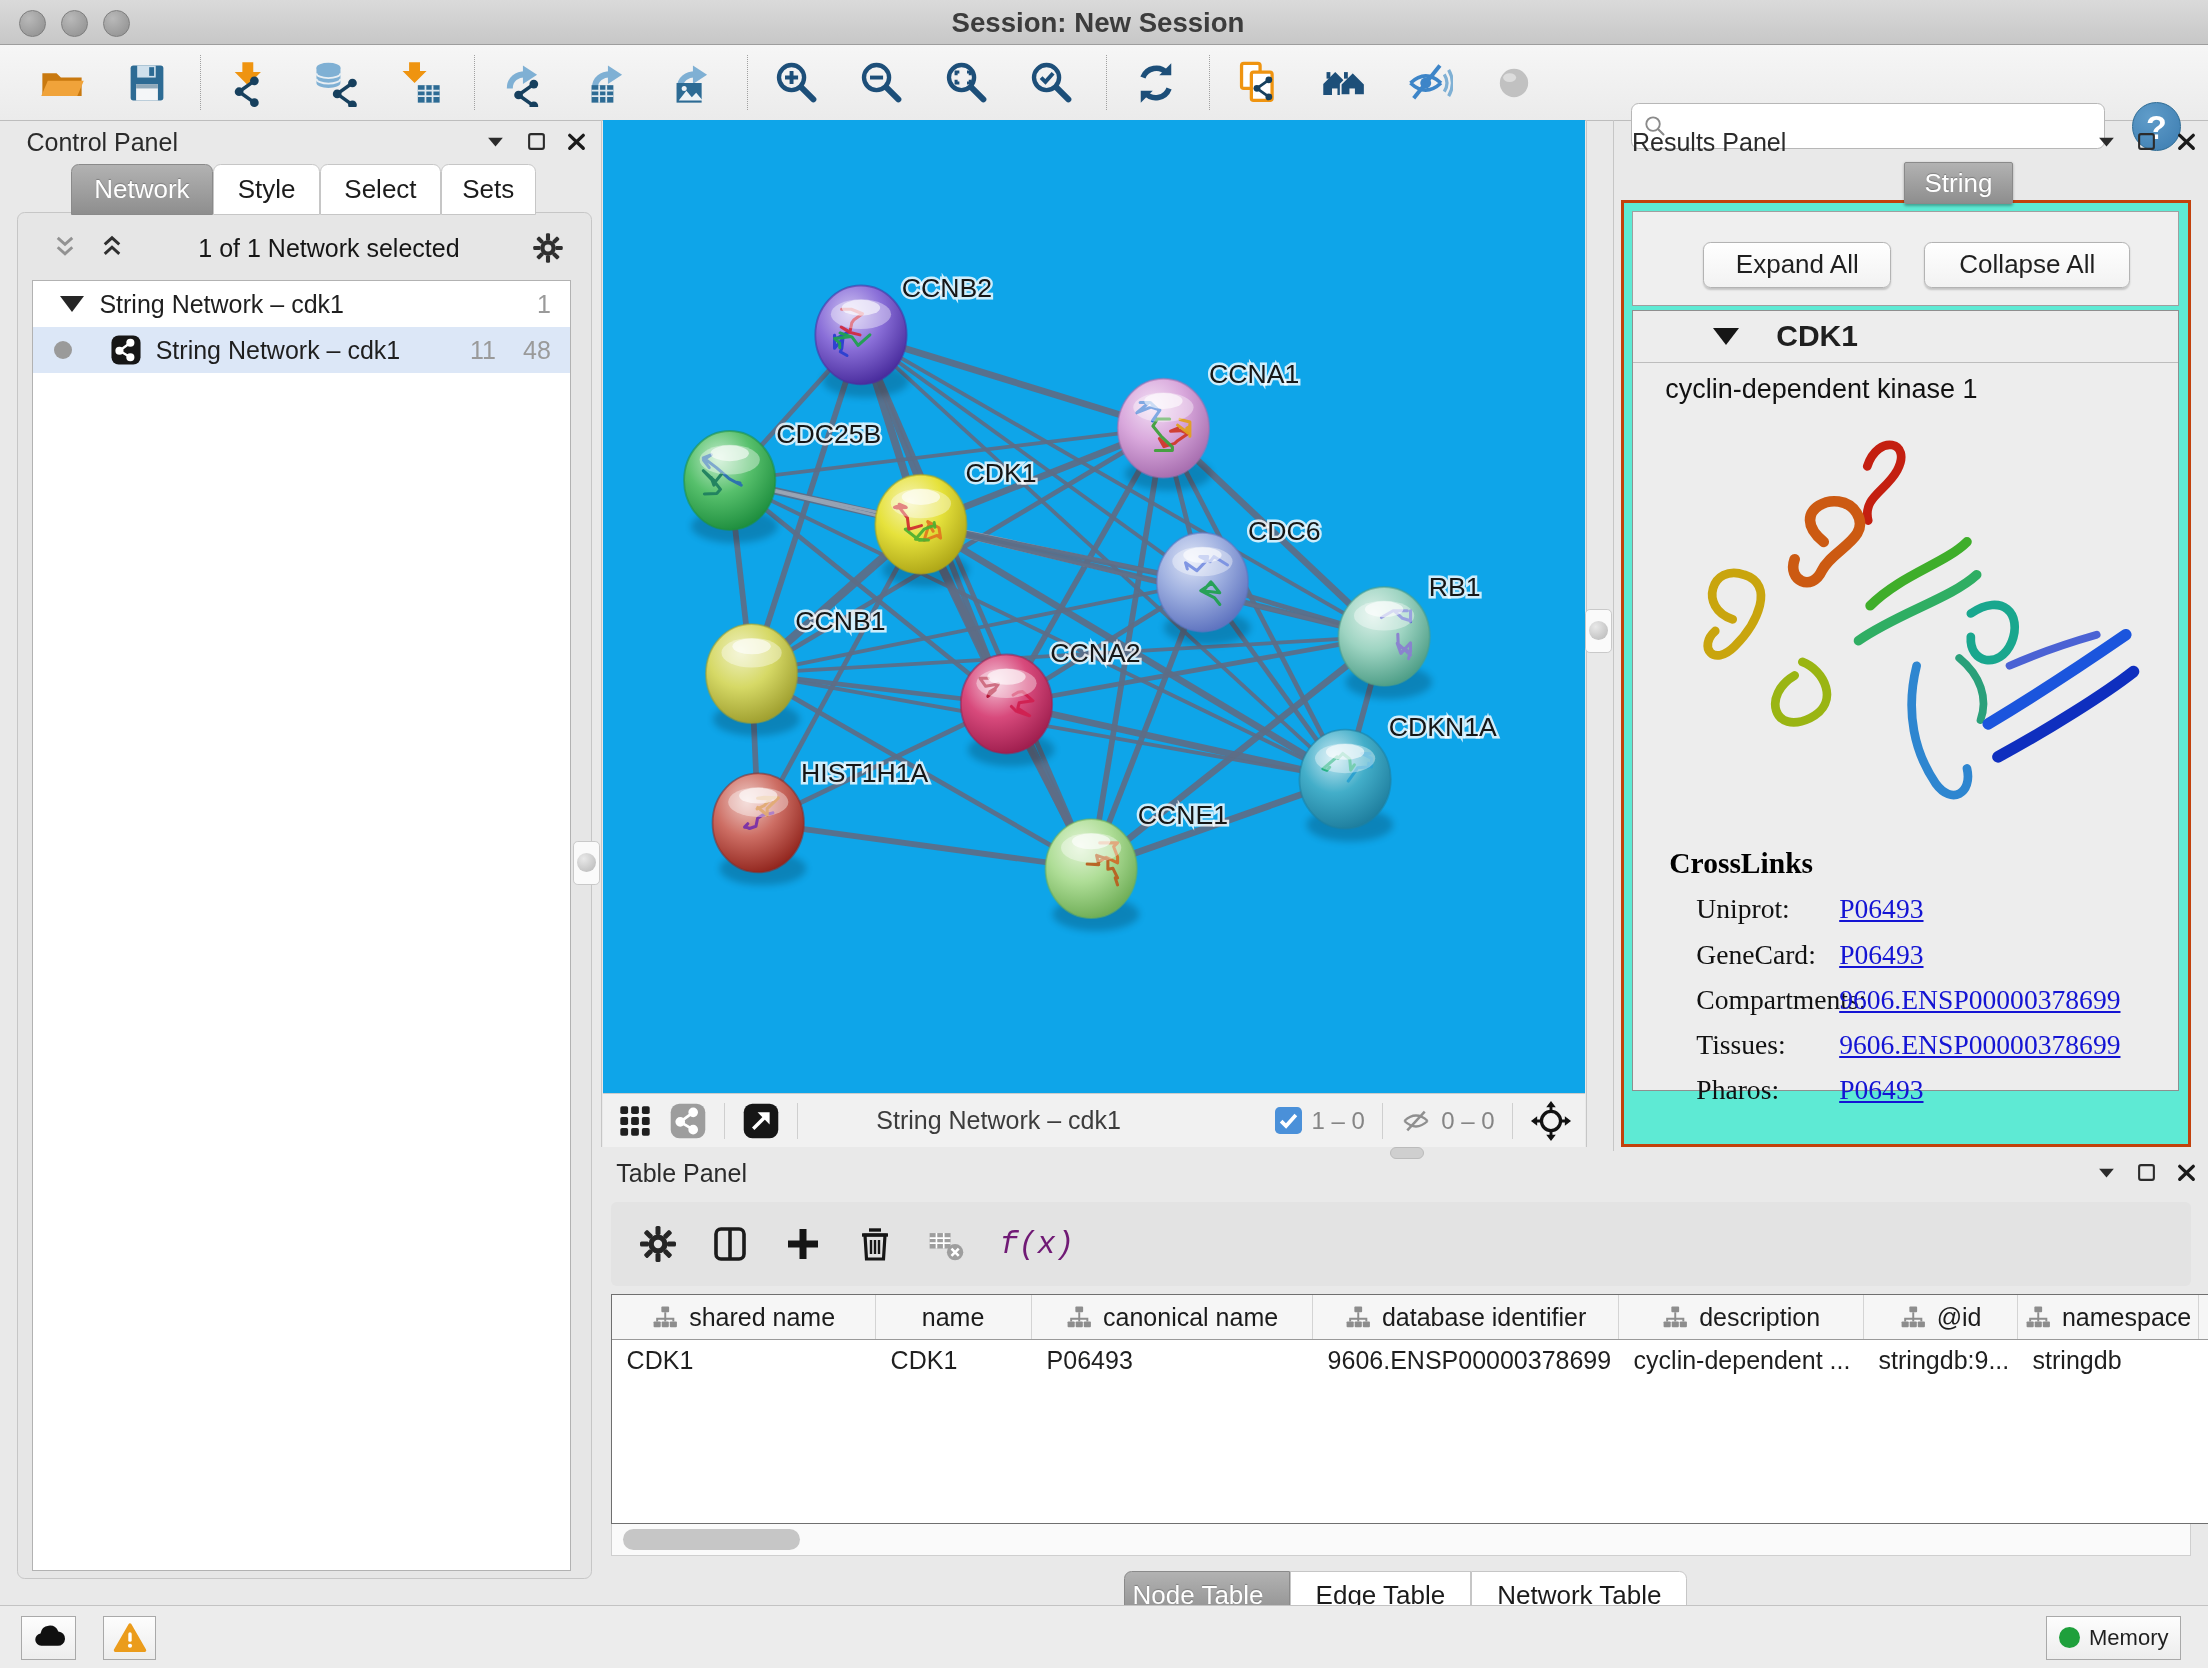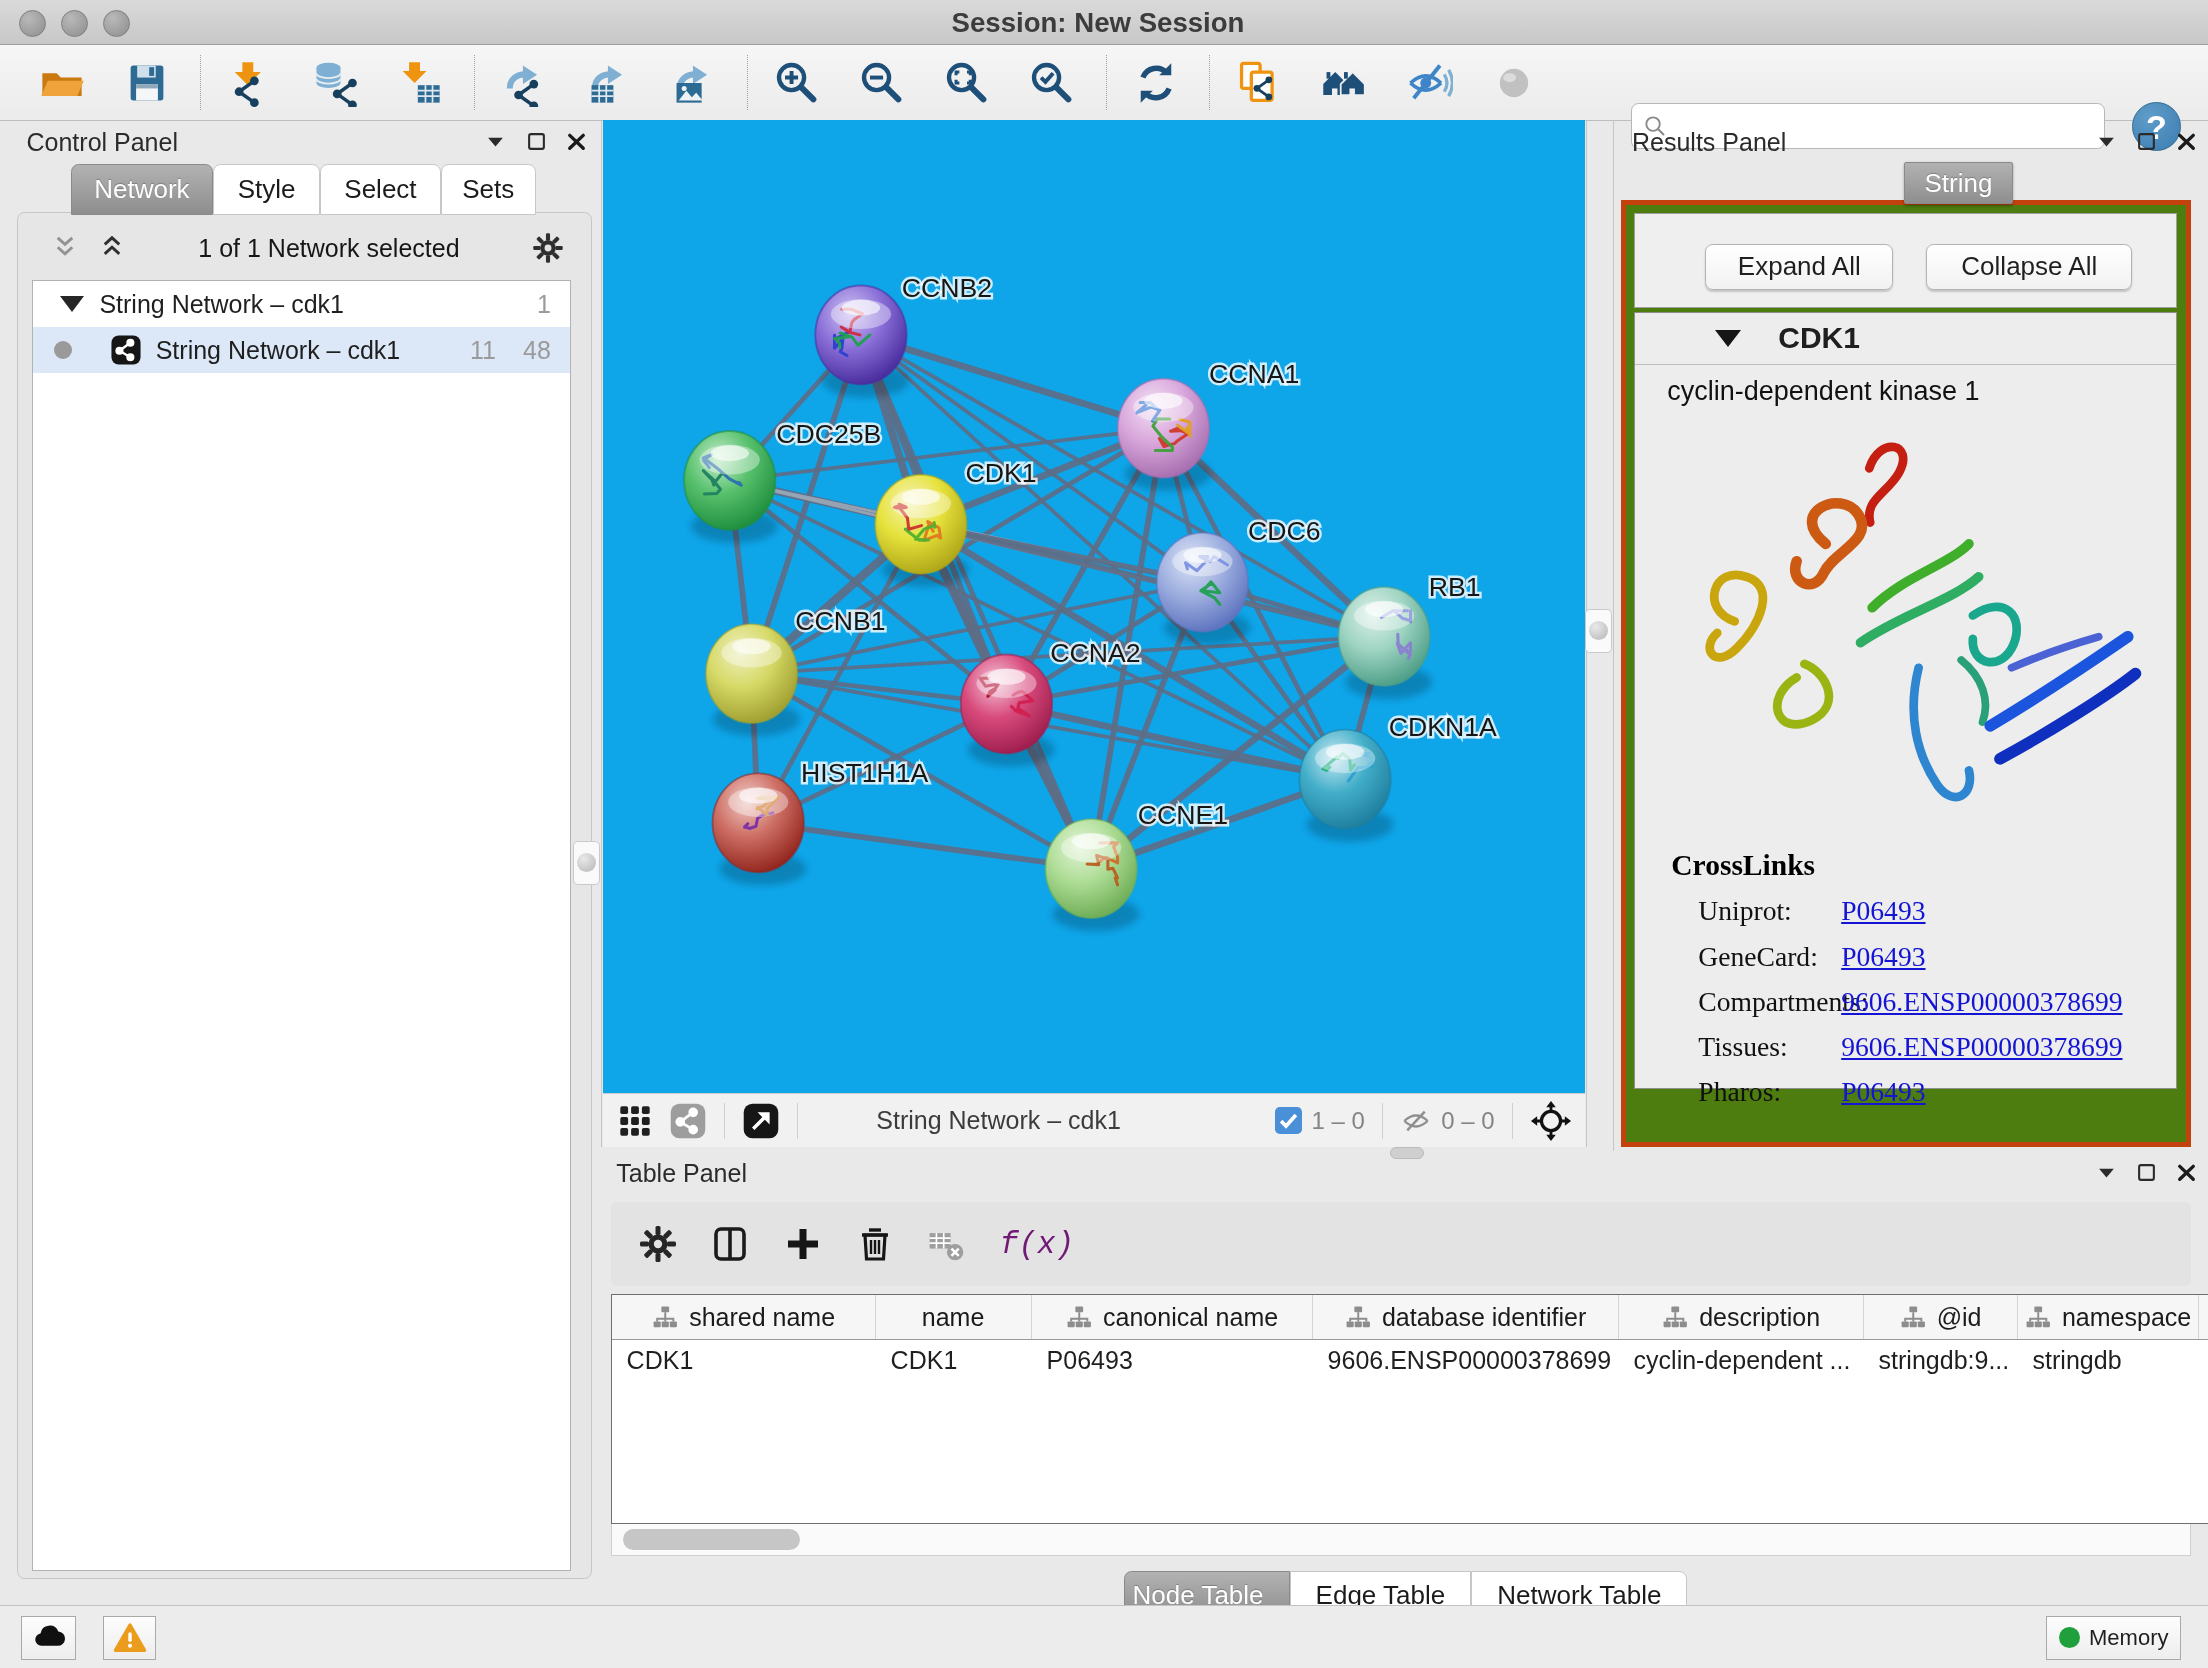--- a/index.html
+++ b/index.html
@@ -77,22 +77,22 @@
   .handle{position:absolute;width:27px;height:44px;background:#fafafa;border:1px solid #c9c9c9;
     border-radius:4.8px;box-sizing:border-box;}
   .handle::after{content:"";position:absolute;left:2.9px;top:10.5px;width:19px;height:19px;border-radius:50%;
     background:radial-gradient(circle at 35% 30%,#e9e9e9,#b5b5b5);}
   #h-split-pill{position:absolute;left:1390px;top:1147px;width:34px;height:12.4px;border-radius:6.7px;
     background:#cfcfcf;border:1px solid #bbb;box-sizing:border-box;}
   
   #results-panel{position:absolute;left:1615px;top:120px;width:593px;height:1031px;}
   #rp-tab{position:absolute;left:252px;top:42px;width:107px;height:40px;border-radius:2px;z-index:3;
     box-shadow:0 1.9px 2.9px rgba(0,0,0,.3);margin-left:37px;}
-  #rp-box{position:absolute;left:5.7px;top:80px;right:17px;bottom:3.8px;background:#4d7c0f;
-    border:5px solid #c2410c;}
+  #rp-box{position:absolute;left:5.7px;top:80px;right:17px;bottom:3.8px;background:#5eead4;
+    border:3px solid #c2410c;}
   #rp-btnbar{position:absolute;left:8.6px;top:7.6px;right:8.6px;height:93px;background:#efefef;
     border:1px solid #9f9f9f;}
   .rp-btn{position:absolute;top:30px;height:44px;background:linear-gradient(#ffffff,#f2f2f2);
     border:1px solid #b3b3b3;border-radius:7.6px;font-size:26px;display:flex;align-items:center;
     justify-content:center;box-shadow:0 1.9px 1.9px rgba(0,0,0,.18);}
   #rp-entry{position:absolute;left:8.6px;top:107px;right:8.6px;bottom:53px;background:#ededed;
     border:1.9px solid #8f8f8f;}
   #rp-entry-head{position:absolute;left:0;top:0;right:0;height:51px;border-bottom:1px solid #bdbdbd;}
   #rp-entry-head .tri{position:absolute;left:80px;top:17px;width:0;height:0;
     border-left:13.3px solid transparent;border-right:13.3px solid transparent;border-top:17px solid #161616;}

